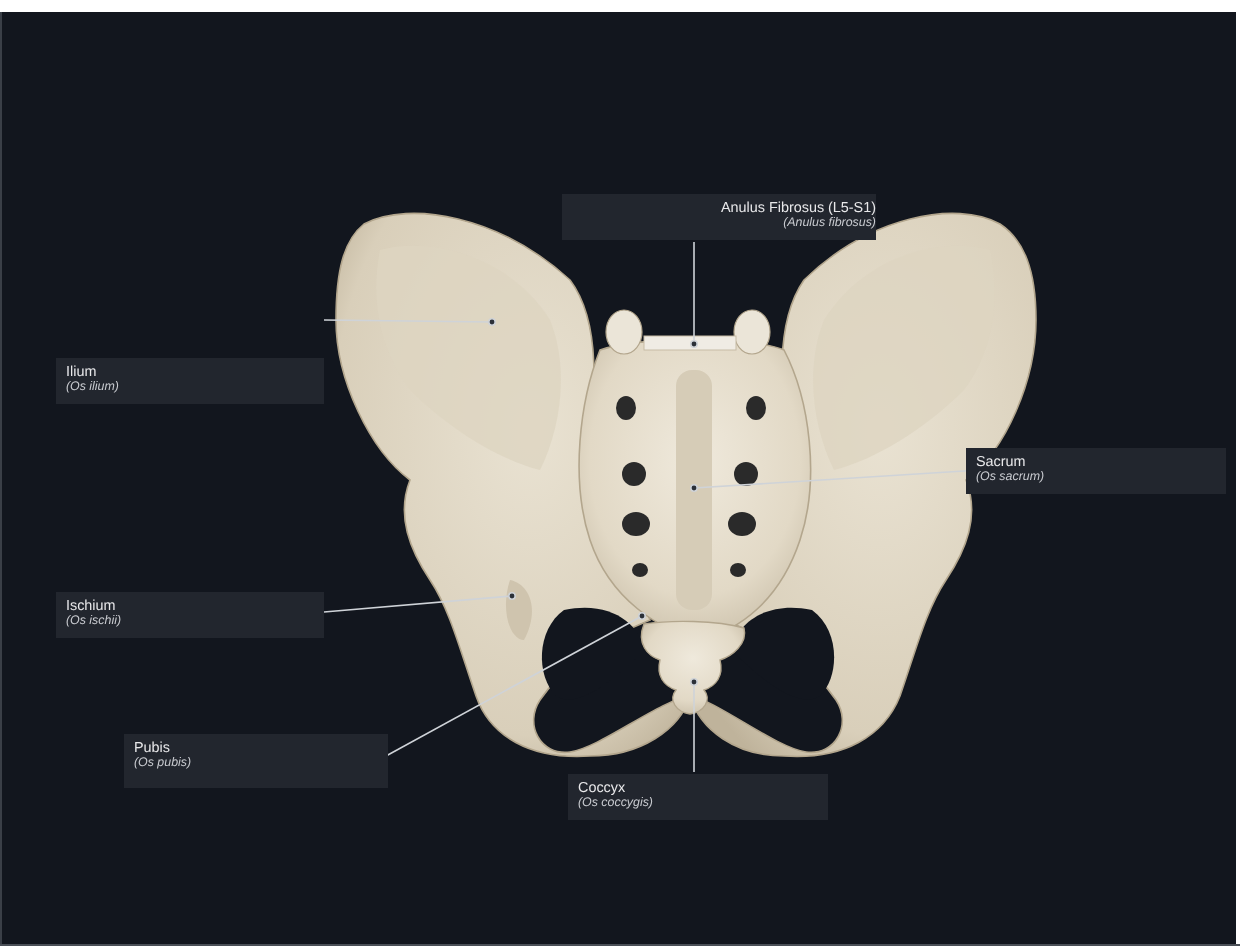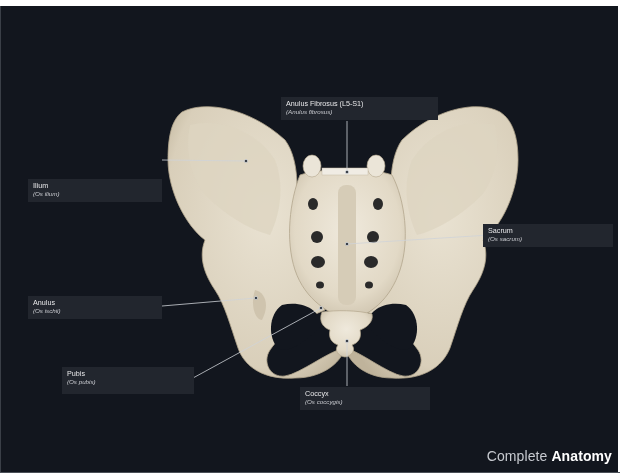--- a/index.html
+++ b/index.html
@@ -98,43 +98,39 @@
       <line x1="347" y1="341" x2="347" y2="386"></line>
       <circle cx="347" cy="172" r="1.6"></circle>
       <circle cx="246" cy="161" r="1.6"></circle>
       <circle cx="347" cy="244" r="1.6"></circle>
       <circle cx="256" cy="298" r="1.6"></circle>
       <circle cx="321" cy="308" r="1.6"></circle>
       <circle cx="347" cy="341" r="1.6"></circle>
     </g>
   </svg>
 
-  <div class="label" style="left:280px;top:91px;width:157px;height:23px;">
+  <div class="label" style="left:280px;top:91px;width:157px;height:23px;text-align:right;">
     <span class="name">Anulus Fibrosus (L5-S1)</span>
     <span class="latin">(Anulus fibrosus)</span>
   </div>
   <div class="label" style="left:27px;top:145px;width:134px;height:23px;margin-top:28px;">
     <span class="name">Ilium</span>
     <span class="latin">(Os ilium)</span>
   </div>
   <div class="label" style="left:482px;top:218px;width:130px;height:23px;">
     <span class="name">Sacrum</span>
     <span class="latin">(Os sacrum)</span>
   </div>
   <div class="label" style="left:27px;top:290px;width:134px;height:23px;">
-    <span class="name">Anulus</span>
+    <span class="name">Ischium</span>
     <span class="latin">(Os ischii)</span>
   </div>
   <div class="label" style="left:61px;top:361px;width:132px;height:27px;">
     <span class="name">Pubis</span>
     <span class="latin">(Os pubis)</span>
   </div>
-  <div class="label" style="left:283px;top:381px;width:130px;height:23px;margin-left:16px;">
+  <div class="label" style="left:283px;top:381px;width:130px;height:23px;">
     <span class="name">Coccyx</span>
     <span class="latin">(Os coccygis)</span>
   </div>
 
-  <div class="logo">
-    <span>Complete</span>
-    <b>Anatomy</b>
-  </div>
 </div>
 <div class="viewport-edge-bottom"></div>
 
 </body></html>

